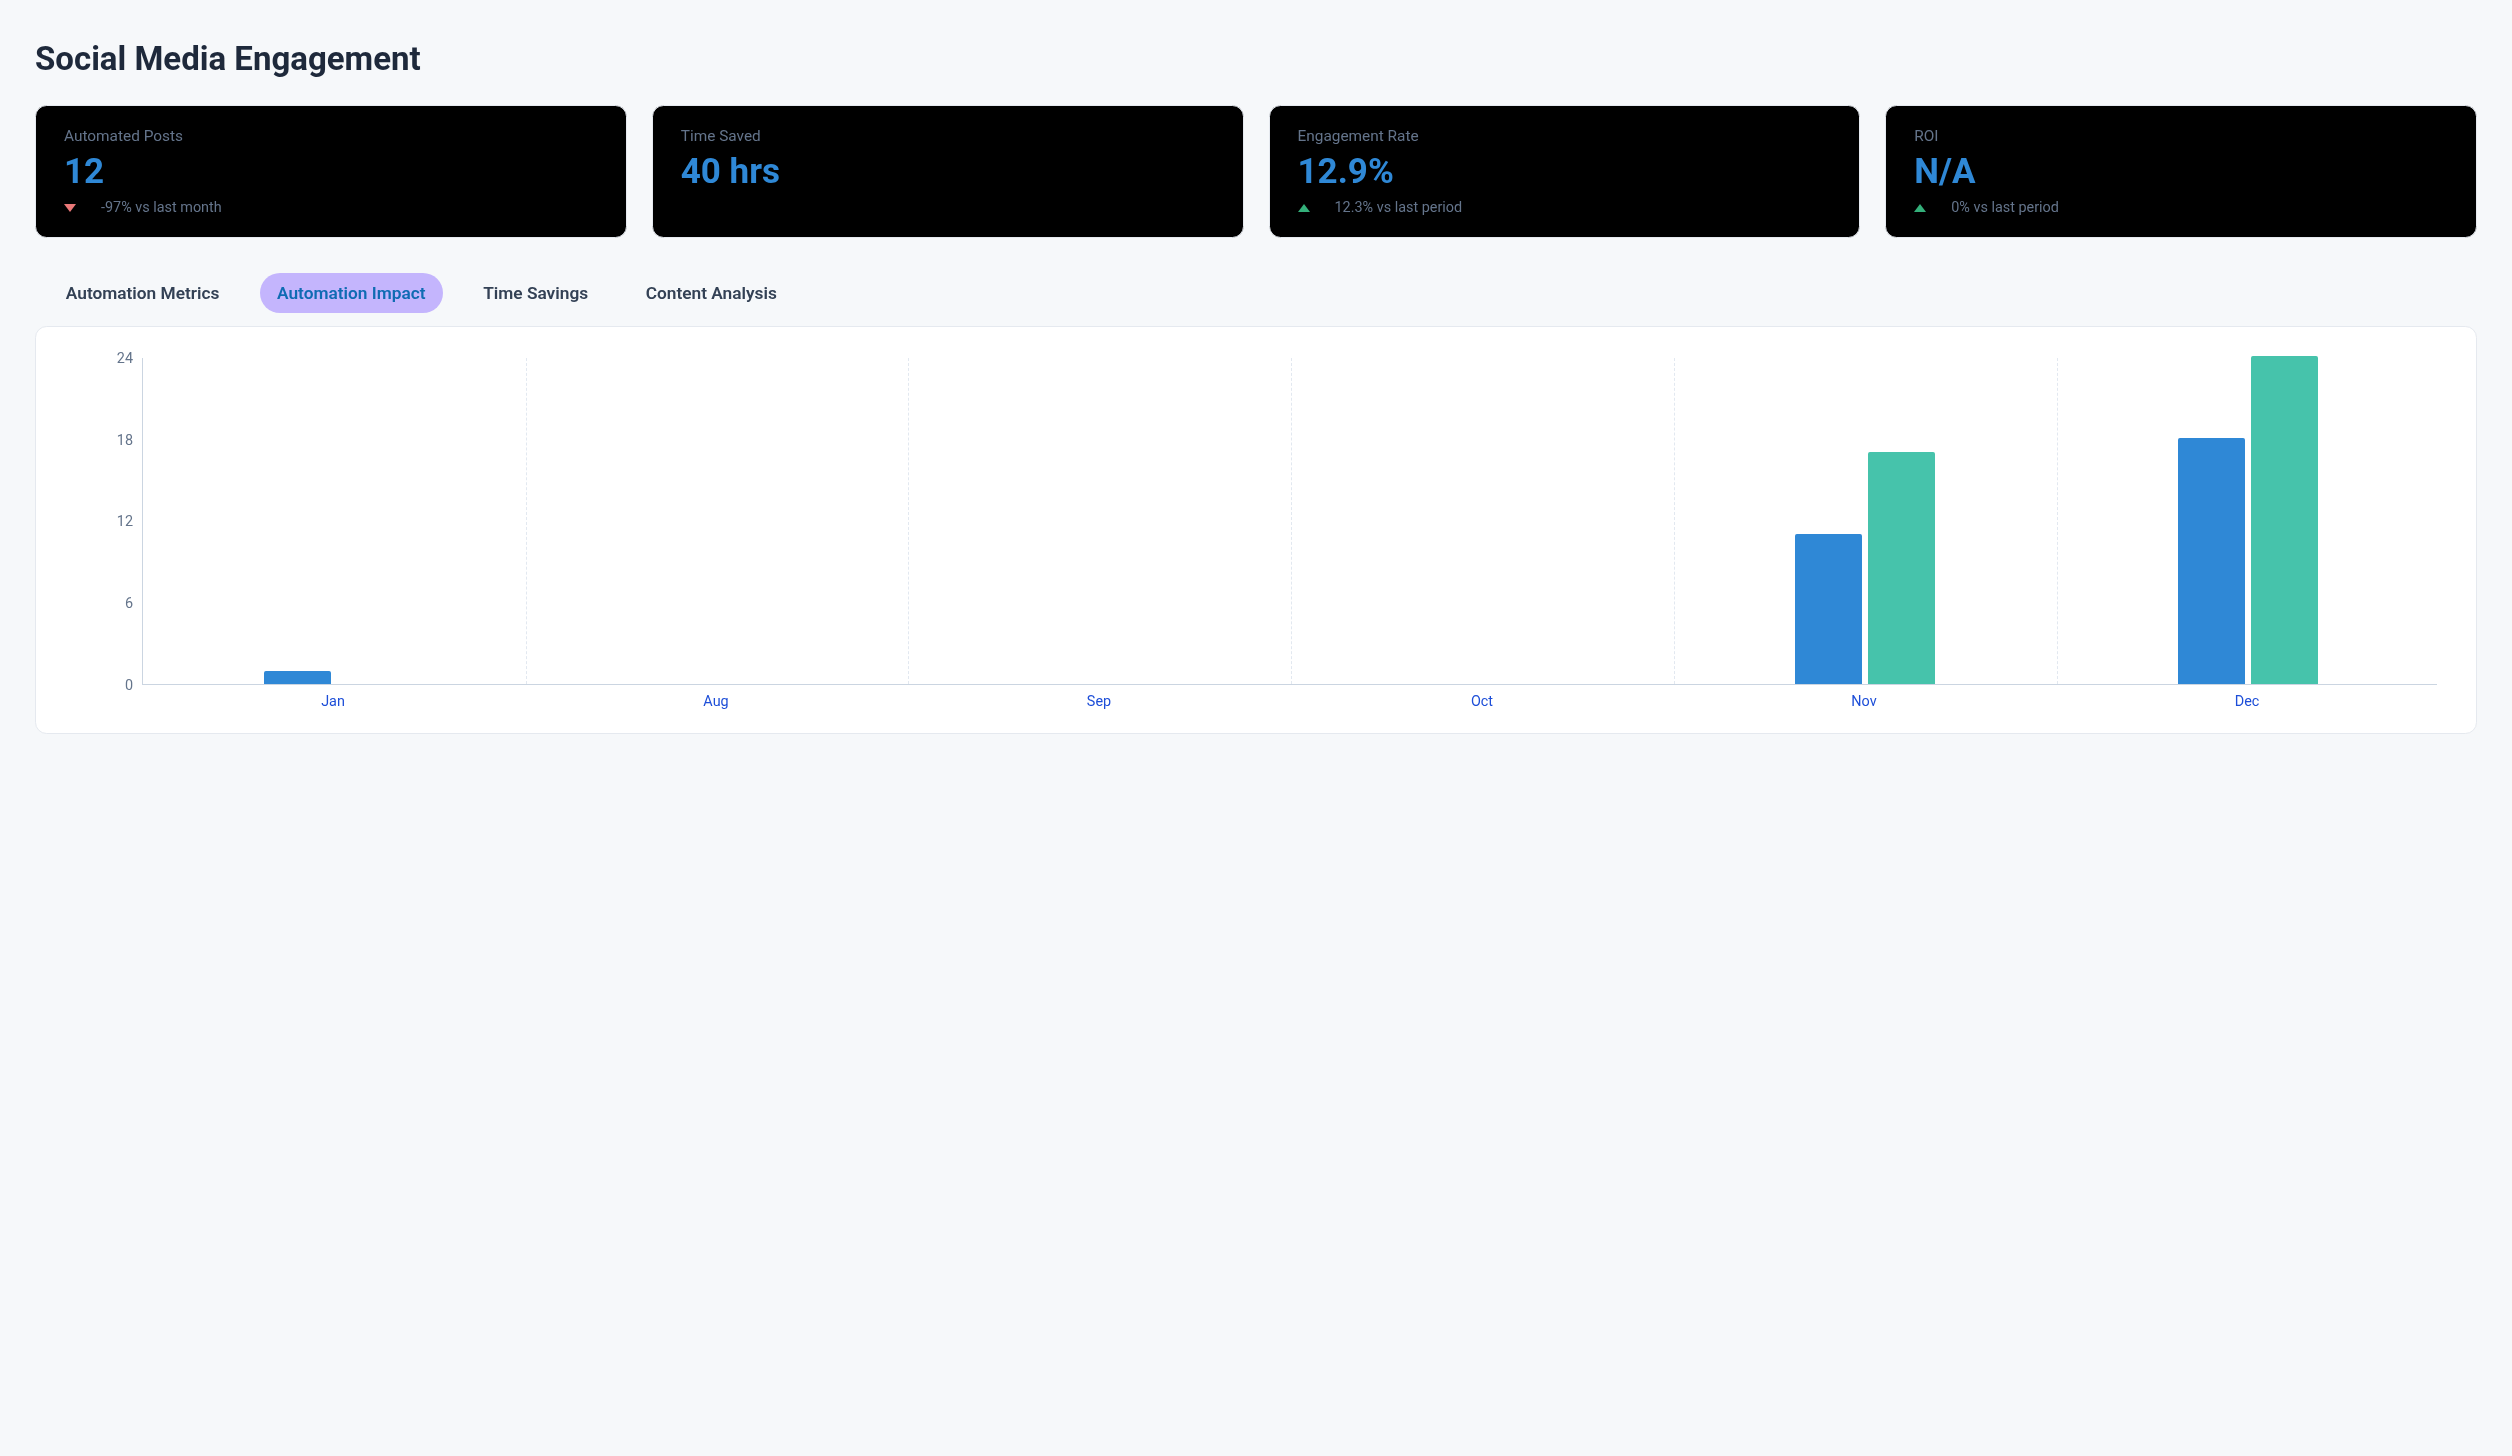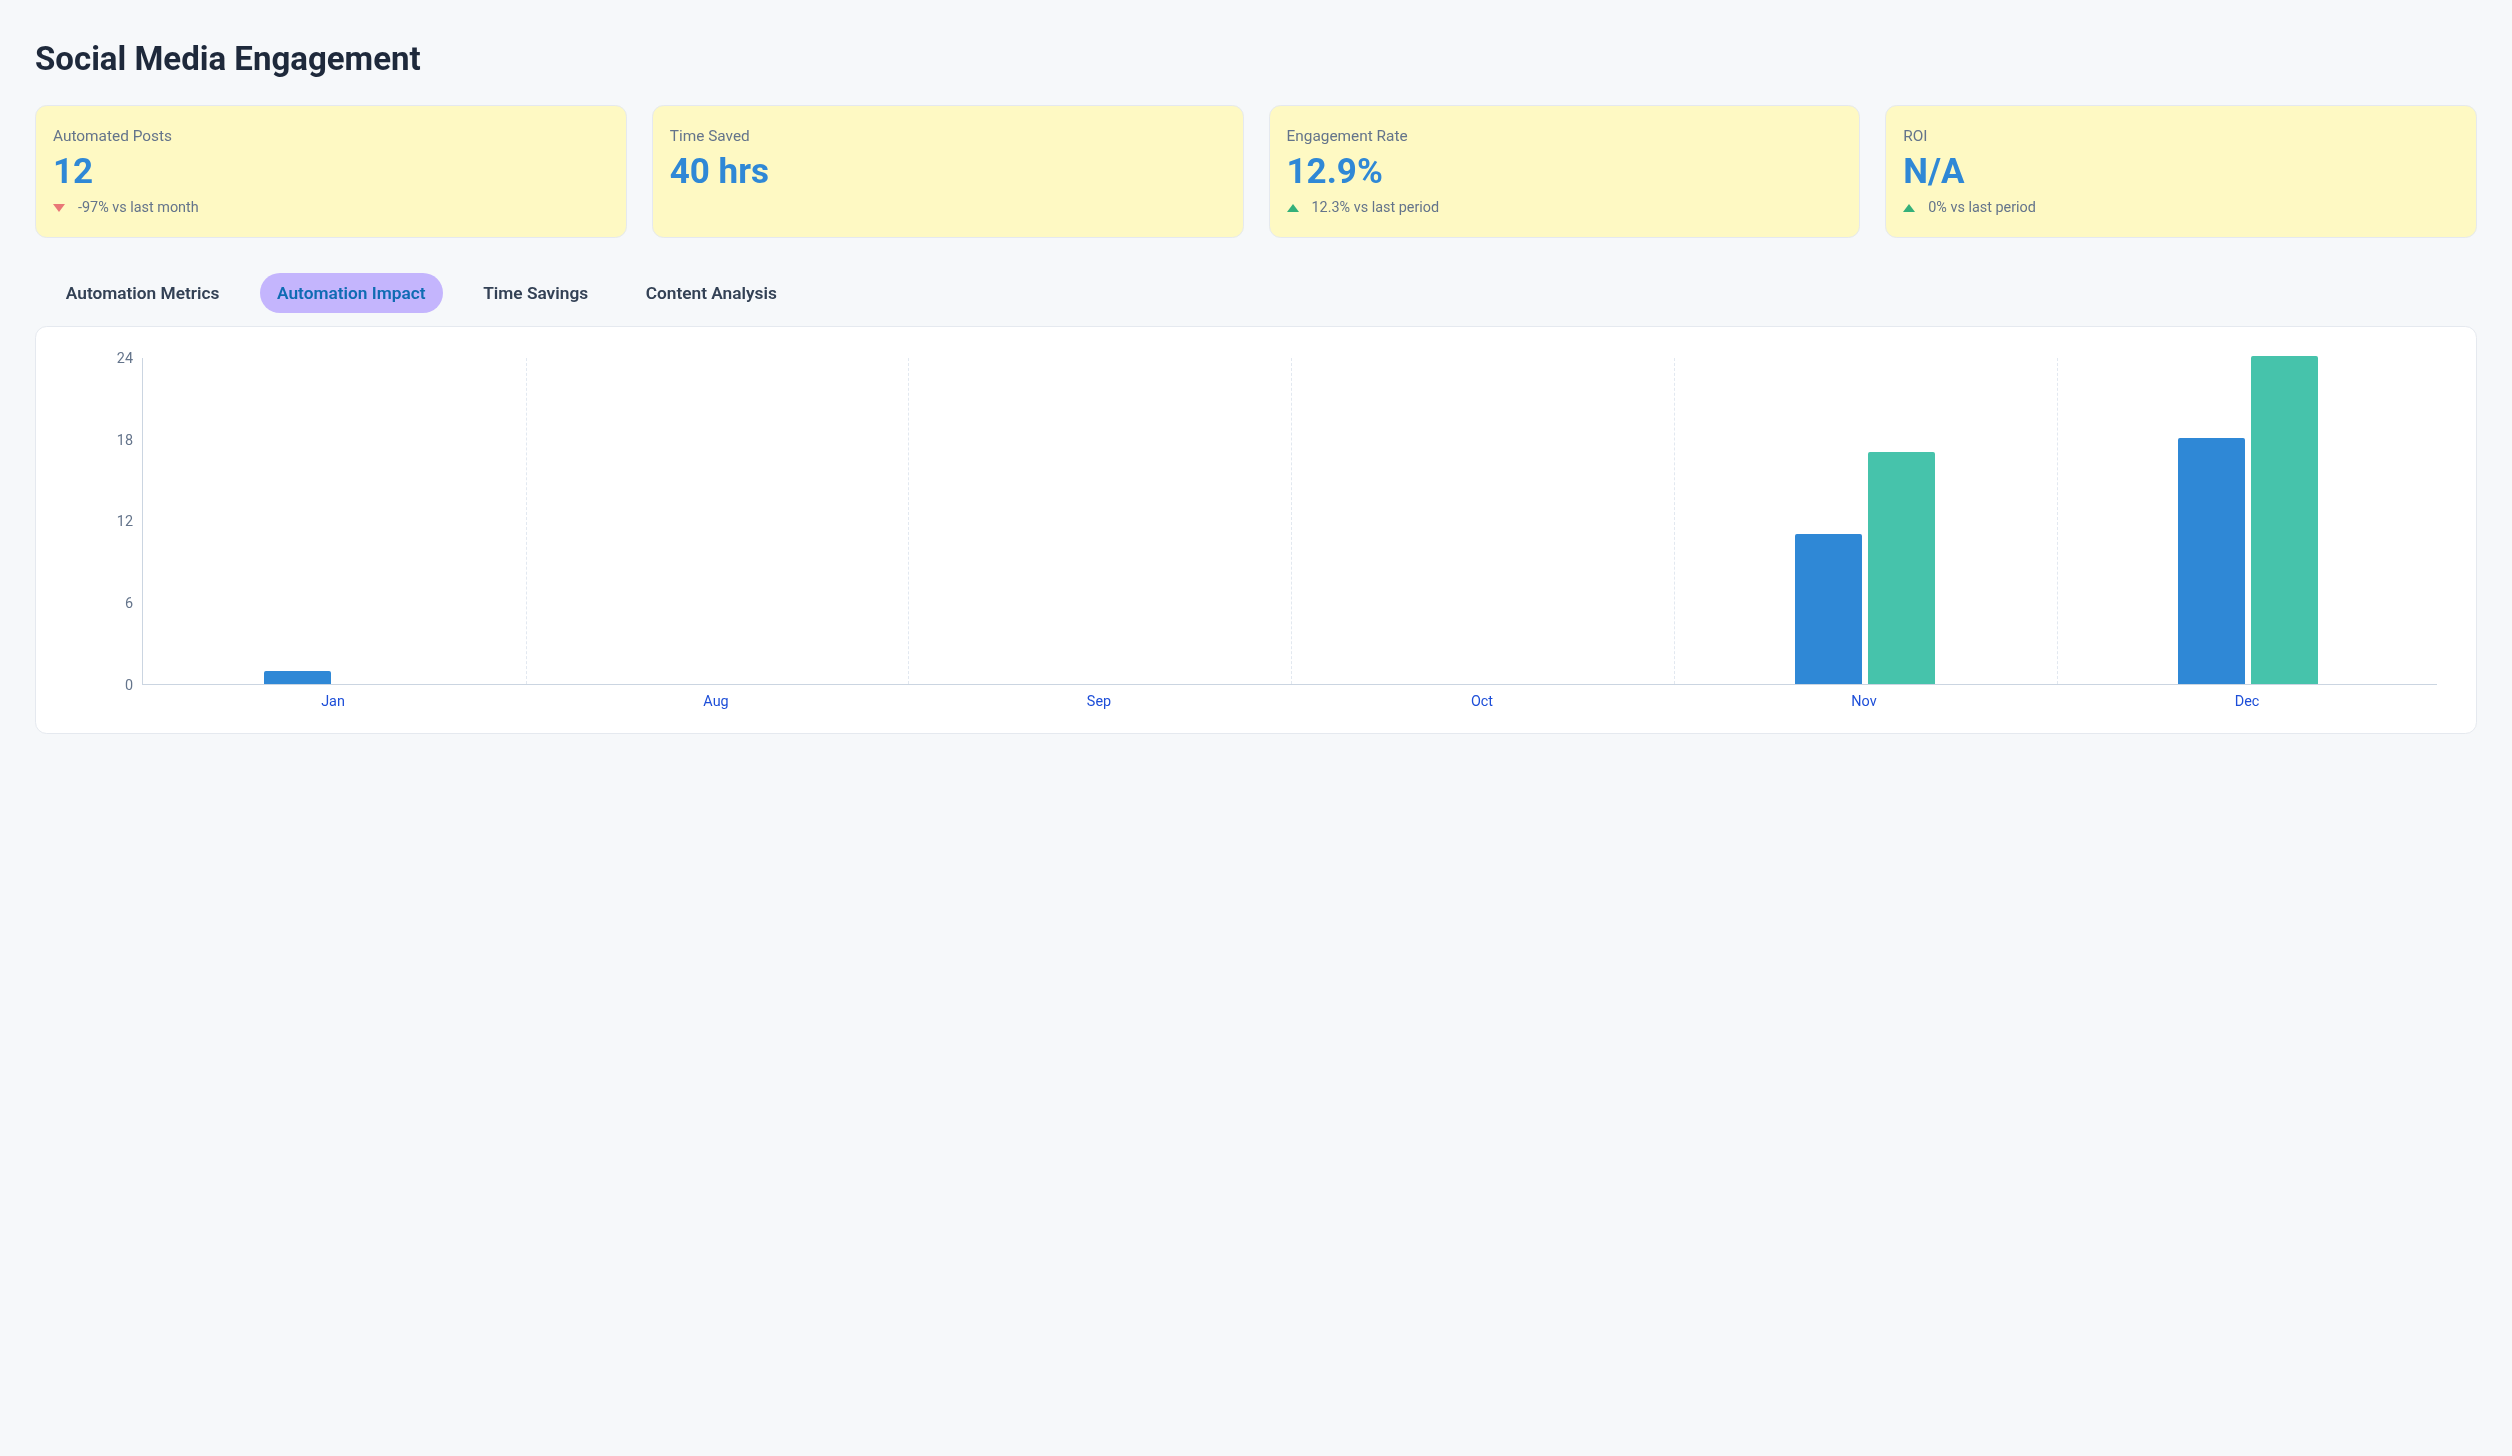--- a/index.html
+++ b/index.html
@@ -15,42 +15,42 @@
     color: #1e293b;
     margin-bottom: 27px;
   }
   .kpi-row {
     display: grid;
     grid-template-columns: repeat(4, 1fr);
     gap: 25px;
     margin-bottom: 35px;
   }
   .kpi-card {
-    background: #fef9c3;
+    background: #000000;
     border: 1px solid #e5e9ef;
     border-radius: 11.6px;
-    padding: 21px 17px;
+    padding: 21px 28px;
   }
   .kpi-label {
     font-size: 15.4px;
     color: #64748b;
     margin-bottom: 5.8px;
   }
   .kpi-value {
     font-size: 35px;
     font-weight: 700;
     color: #2f88d6;
     margin-bottom: 7.7px;
   }
   .kpi-delta {
     font-size: 14.4px;
     color: #64748b;
     display: flex;
     align-items: center;
-    gap: 13px;
+    gap: 25px;
   }
   .arrow-up, .arrow-down {
     width: 0; height: 0;
     border-left: 6.7px solid transparent;
     border-right: 6.7px solid transparent;
     display: inline-block;
   }
   .arrow-up { border-bottom: 8.7px solid #34b07a; }
   .arrow-down { border-top: 8.7px solid #e97777; }
   .tabs {

